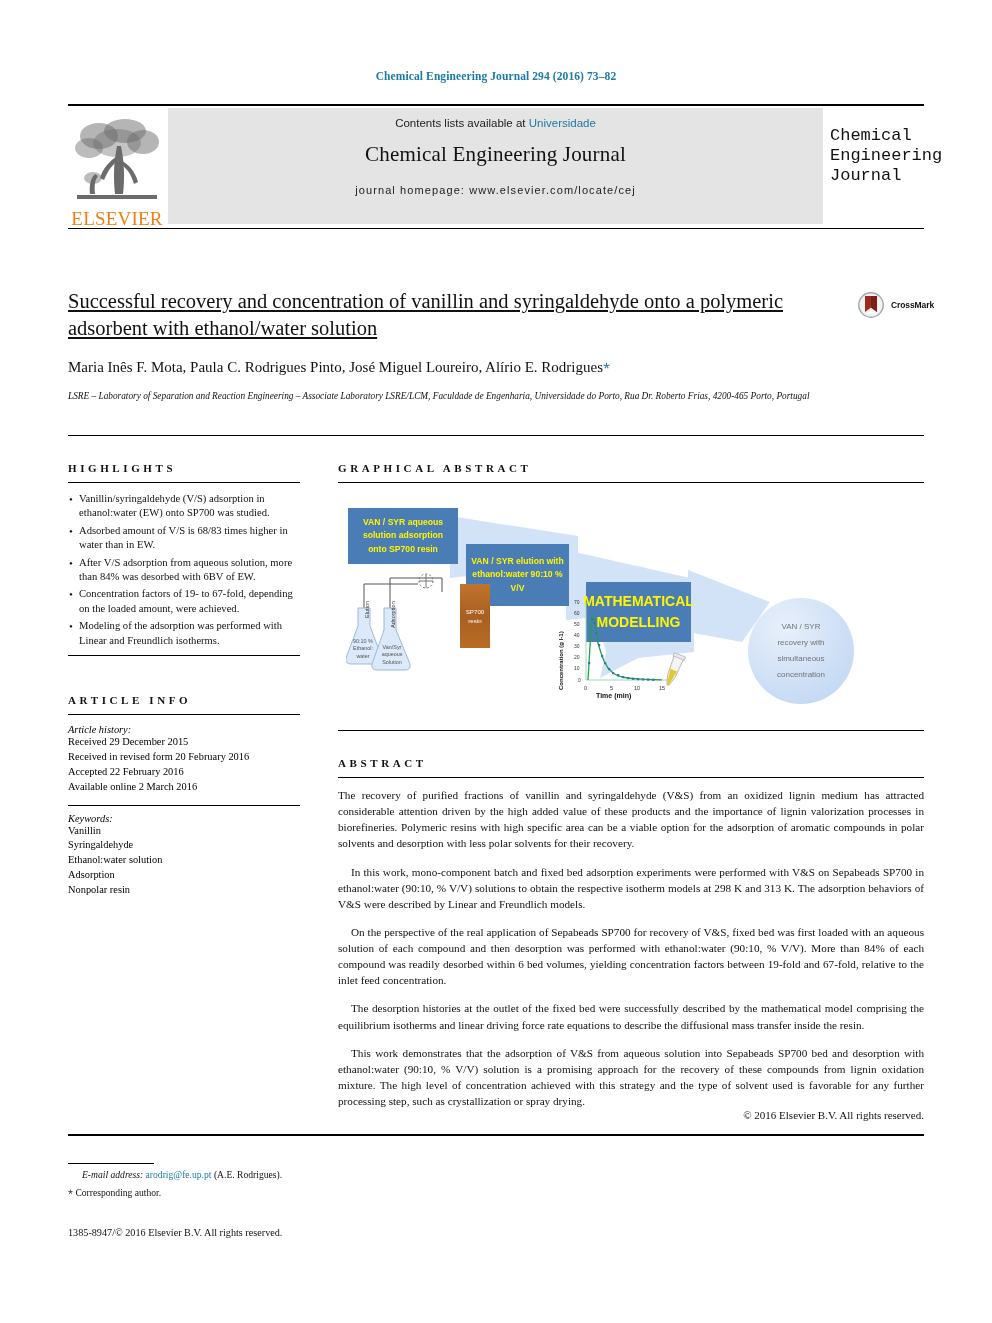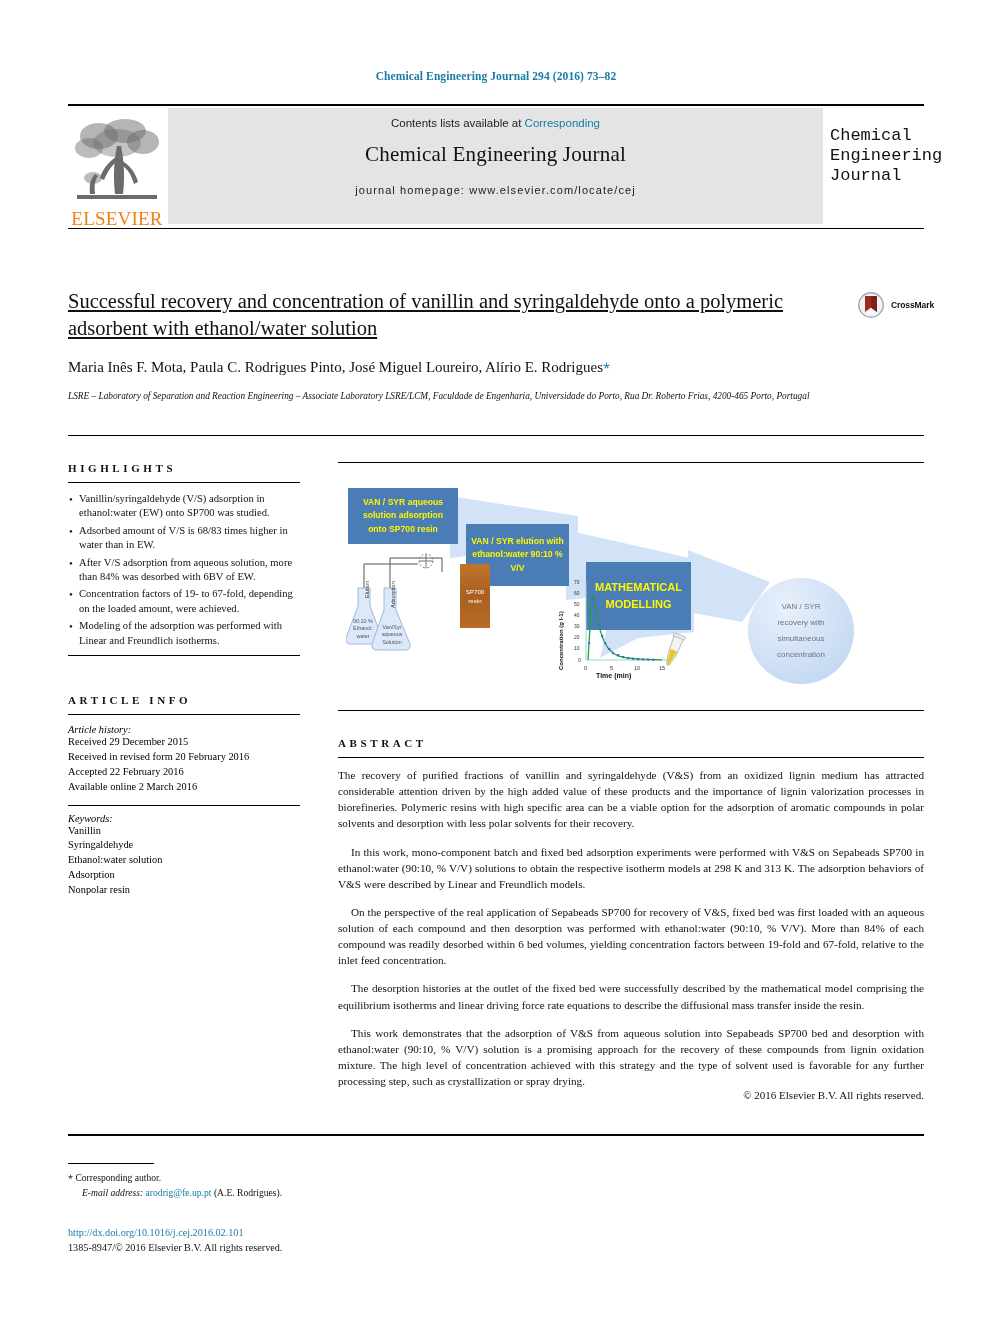--- a/index.html
+++ b/index.html
@@ -105,21 +105,21 @@
     position:relative;width:586px;height:230px;margin-top:2px;overflow:hidden;
   }
   .ga-box{
     position:absolute;background:#4A7DB5;color:#FFF500;
     font-family:"Liberation Sans",sans-serif;font-size:8.6px;font-weight:bold;
     text-align:center;display:flex;flex-direction:column;align-items:center;
     justify-content:center;line-height:1.52;box-sizing:border-box;padding:4px 5px;
   }
   #ga-box-1{left:10px;top:16px;width:110px;height:56px;}
   #ga-box-2{left:128px;top:52px;width:103px;height:62px;}
-  #ga-box-3{left:248px;top:90px;width:105px;height:68px;font-size:11px;}
+  #ga-box-3{left:248px;top:90px;width:105px;height:60px;font-size:14px;}
   .ga-arrow{position:absolute;}
   .ga-circle{
     position:absolute;left:410px;top:106px;width:106px;height:106px;border-radius:50%;
     background:radial-gradient(circle at 35% 28%, #e8f0fb 0%, #cfe0f6 55%, #b9d2f0 100%);
     display:flex;flex-direction:column;align-items:center;justify-content:center;
     font-family:"Liberation Sans",sans-serif;font-size:8px;color:#6f7378;line-height:2.0;text-align:center;
   }
   .resin-col{
     position:absolute;left:122px;top:92px;width:30px;height:64px;
     background:linear-gradient(180deg,#c0742c 0%,#a85f20 50%,#b96c26 100%);
@@ -197,21 +197,21 @@
           <path d="M22 58 C18 62 16 68 17 78 L22 78 C21 69 22 64 25 60 Z"></path>
           <ellipse cx="20" cy="62" rx="9" ry="6" opacity=".45"></ellipse>
           <rect x="4" y="79" width="80" height="4"></rect>
         </g>
       </svg>
       <div class="elsevier-word">ELSEVIER</div>
     </div>
 
     <div class="journal-band">
       <div class="contents-line">
-        <span>Contents lists available at </span><span class="sd">Corresponding</span>
+        <span>Contents lists available at </span><span class="sd">Universidade</span>
       </div>
       <div class="journal-title">Chemical Engineering Journal</div>
       <div class="journal-home">journal homepage: www.elsevier.com/locate/cej</div>
     </div>
 
     <div class="cover-box">
       <div>Chemical</div>
       <div>Engineering</div>
       <div>Journal</div>
     </div>
@@ -269,20 +269,21 @@
       <div class="kw-line">Vanillin</div>
       <div class="kw-line">Syringaldehyde</div>
       <div class="kw-line">Ethanol:water solution</div>
       <div class="kw-line">Adsorption</div>
       <div class="kw-line">Nonpolar resin</div>
     </div>
   </div>
 
   <div class="col-right">
 
+    <div class="sec-head">GRAPHICAL ABSTRACT</div>
     <hr class="hr-thin">
 
     <div class="ga-canvas">
 
       <svg class="ga-arrow" style="left:0;top:0;width:586px;height:230px;" viewBox="0 0 586 230">
         <polygon points="112,24 240,44 240,72 112,86" fill="#d3e3f7"></polygon>
         <polygon points="228,58 352,86 352,116 228,128" fill="#d3e3f7"></polygon>
         <polygon points="350,78 432,110 404,150 350,140" fill="#d3e3f7"></polygon>
         <polygon points="262,138 356,126 356,160 300,166 262,186 268,160" fill="#d3e3f7"></polygon>
       </svg>
@@ -409,29 +410,28 @@
       <p class="abs-p">This work demonstrates that the adsorption of V&amp;S from aqueous solution into Sepabeads SP700 bed and desorption with ethanol:water (90:10, % V/V) solution is a promising approach for the recovery of these compounds from lignin oxidation mixture. The high level of concentration achieved with this strategy and the type of solvent used is favorable for any further processing step, such as crystallization or spray drying.</p>
 
       <div class="copy-line">© 2016 Elsevier B.V. All rights reserved.</div>
     </div>
   </div>
 
   <div class="rule" id="rule-footer"></div>
   <div class="foot-sep"></div>
 
   <div class="foot-note">
-    <div>
-      <span class="fn-star">⁎</span>
-      <span>Corresponding author.</span>
-    </div>
     <div style="padding-left:14px;">
       <i>E-mail address:</i>
       <span class="link">arodrig@fe.up.pt</span>
       <span>(A.E. Rodrigues).</span>
     </div>
+    <div>
+      <span class="fn-star">⁎</span>
+      <span>Corresponding author.</span>
+    </div>
   </div>
 
   <div class="foot-doi">
-    <span class="link">http://dx.doi.org/10.1016/j.cej.2016.02.101</span>
     <span>1385-8947/© 2016 Elsevier B.V. All rights reserved.</span>
   </div>
 
 </div>
 
 </body></html>

